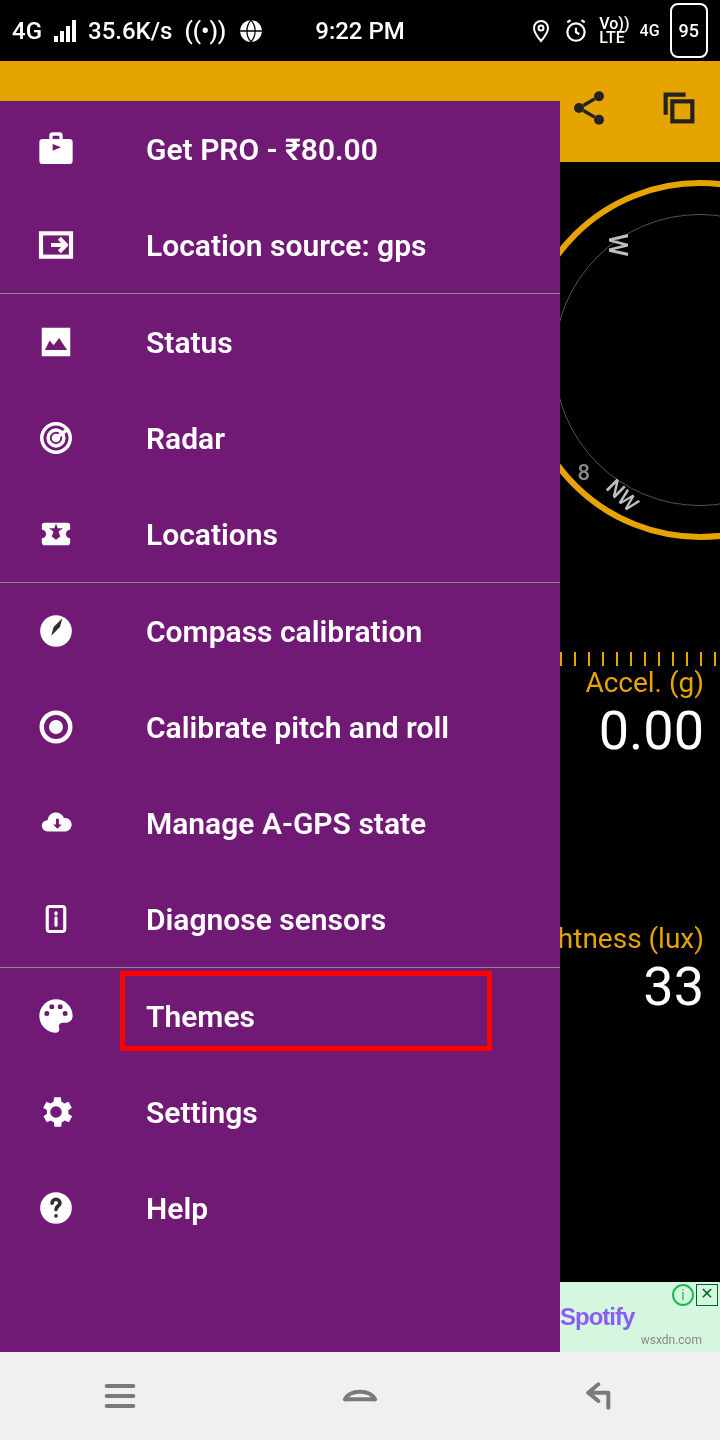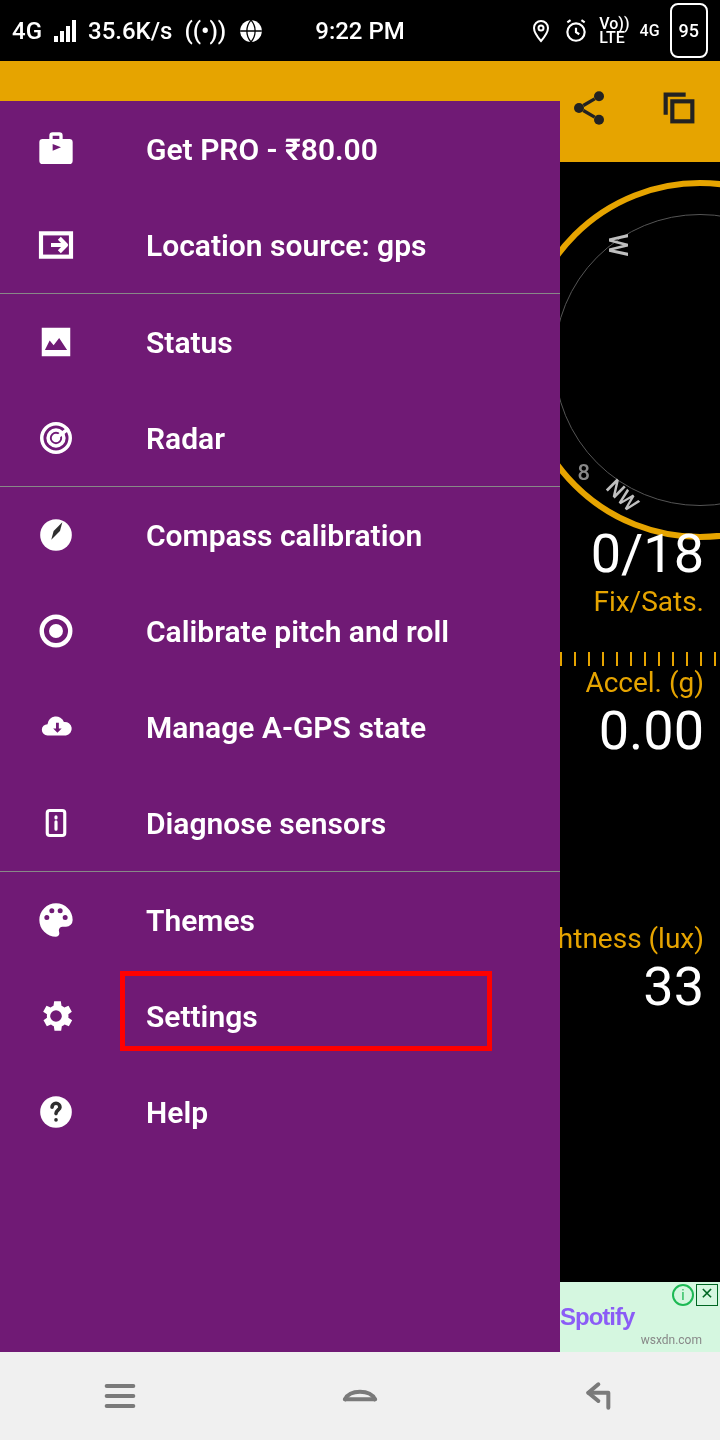--- a/index.html
+++ b/index.html
@@ -83,24 +83,20 @@
     <div class="compass">
       <div class="compass-ring">
           <div class="compass-inner"></div>
         </div>
       <div class="compass-label c-w">W</div>
 
       <div class="compass-label c-8">8</div>
       <div class="compass-label c-nw">NW</div>
     </div>
 
-    <div class="stat-block" style="top:522px;">
-      <div class="stat-big">0/18</div>
-      <div class="stat-lbl">Fix/Sats.</div>
-    </div>
     <div class="ruler"></div>
     <div class="stat-block" style="top:666px;margin-left:36px;">
       <div class="stat-lbl" style="text-align:right">Accel. (g)</div>
       <div class="stat-big">0.00</div>
     </div>
     <div class="stat-block" style="top:922px;">
       <div class="stat-lbl">Brightness (lux)</div>
       <div class="stat-big">33</div>
     </div>
 
@@ -175,20 +171,28 @@
       <span class="ic">
         <svg viewBox="0 0 24 24" width="38" height="38" fill="none" stroke="#fff" stroke-width="2.2">
             <circle cx="12" cy="12" r="9"></circle>
             <circle cx="12" cy="12" r="5"></circle>
             <circle cx="12" cy="12" r="1.6" fill="#fff"></circle>
             <path d="M12 12L20 6"></path>
           </svg>
       </span>
       <span class="lbl">Radar</span>
     </div>
+    <div class="item">
+      <span class="ic">
+        <svg viewBox="0 0 24 24" width="40" height="34" fill="#fff">
+            <path d="M20 4H4a2 2 0 00-2 2v3a3 3 0 010 6v3a2 2 0 002 2h16a2 2 0 002-2v-3a3 3 0 010-6V6a2 2 0 00-2-2zm-8 12l-3-2.2 1.2-3.6L7 8h3.8L12 4.5 13.2 8H17l-3.2 2.2L15 13.8 12 16z"></path>
+          </svg>
+      </span>
+      <span class="lbl">Locations</span>
+    </div>
     <div class="divider"></div>
     <div class="item">
       <span class="ic">
         <svg viewBox="0 0 24 24" width="38" height="38" fill="#fff">
             <circle cx="12" cy="12" r="10"></circle>
             <path d="M14.5 9.5L9 15l1.5-5.5L16 4l-1.5 5.5z" fill="#2e2e2e"></path>
           </svg>
       </span>
       <span class="lbl">Compass calibration</span>
     </div>

